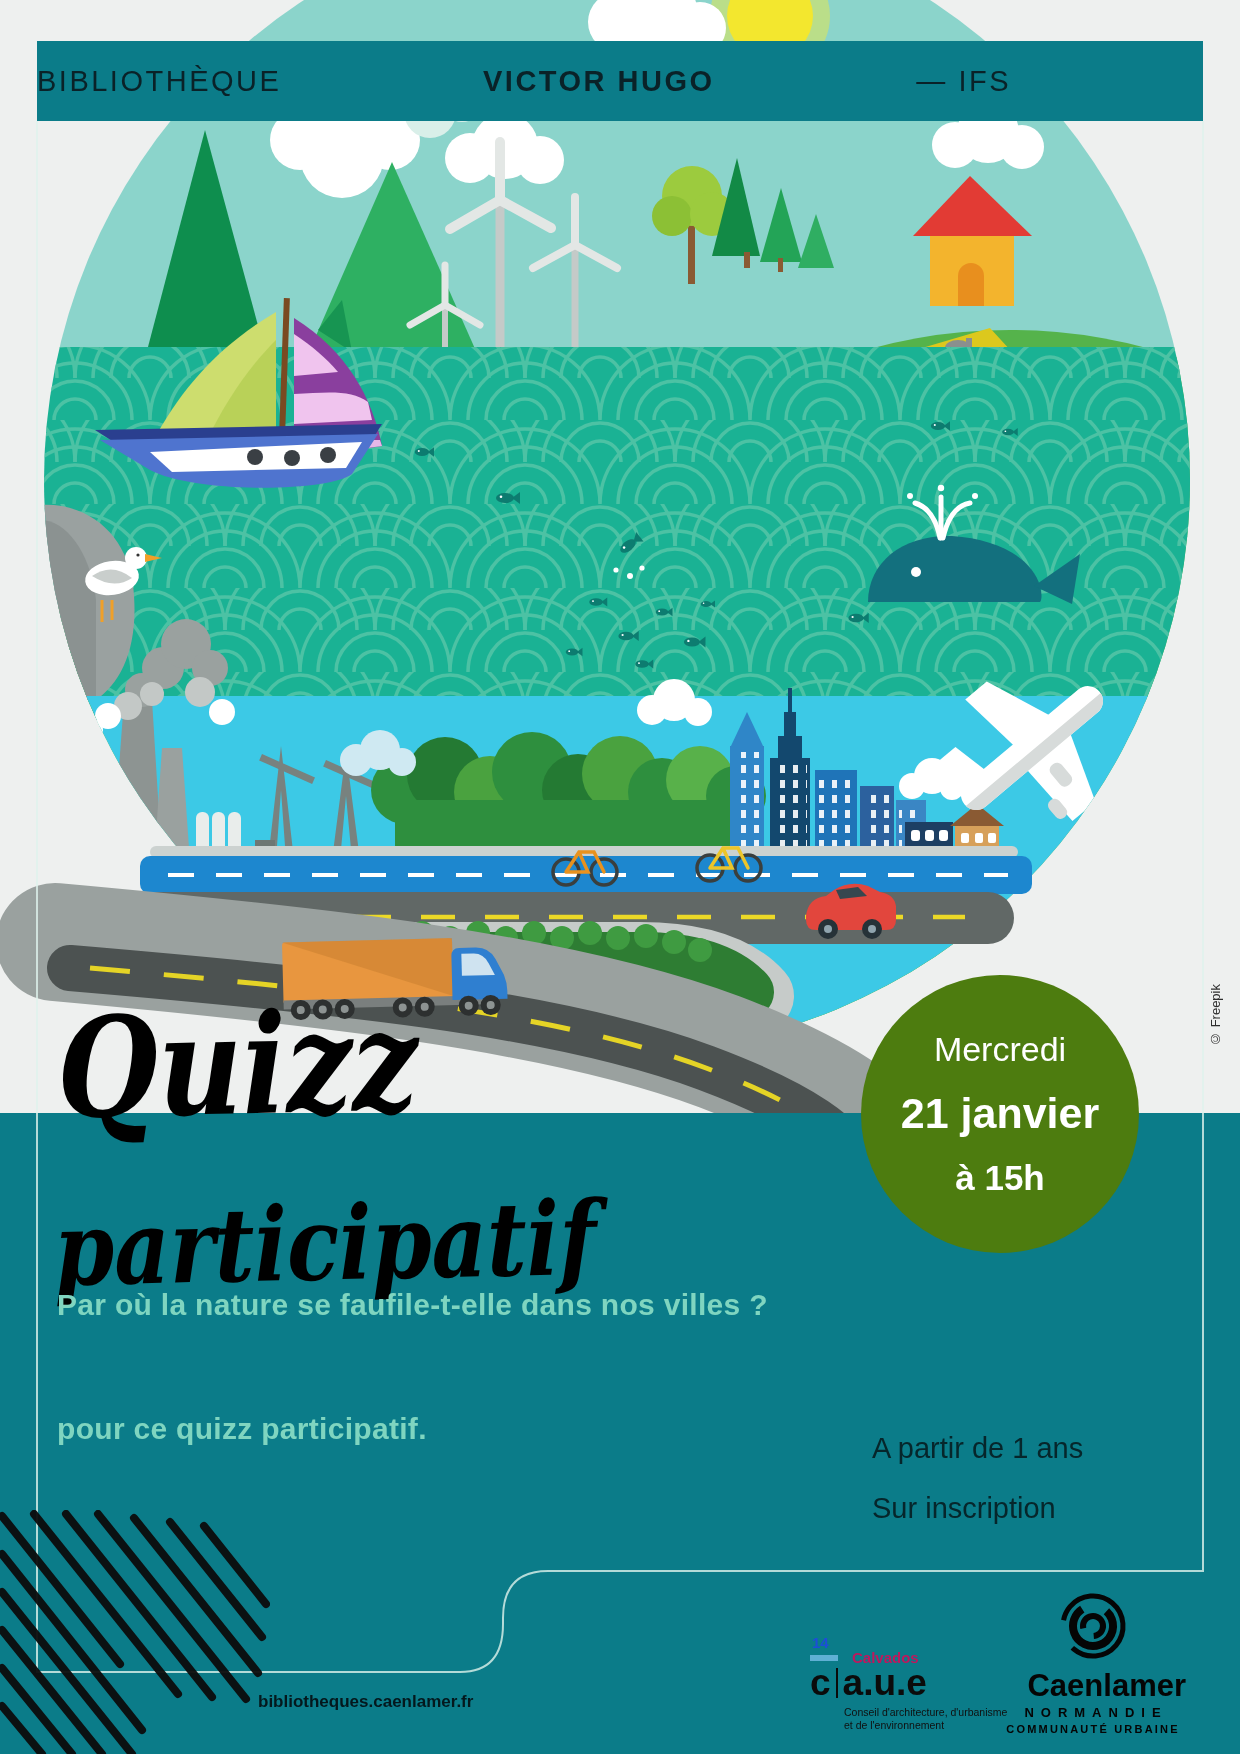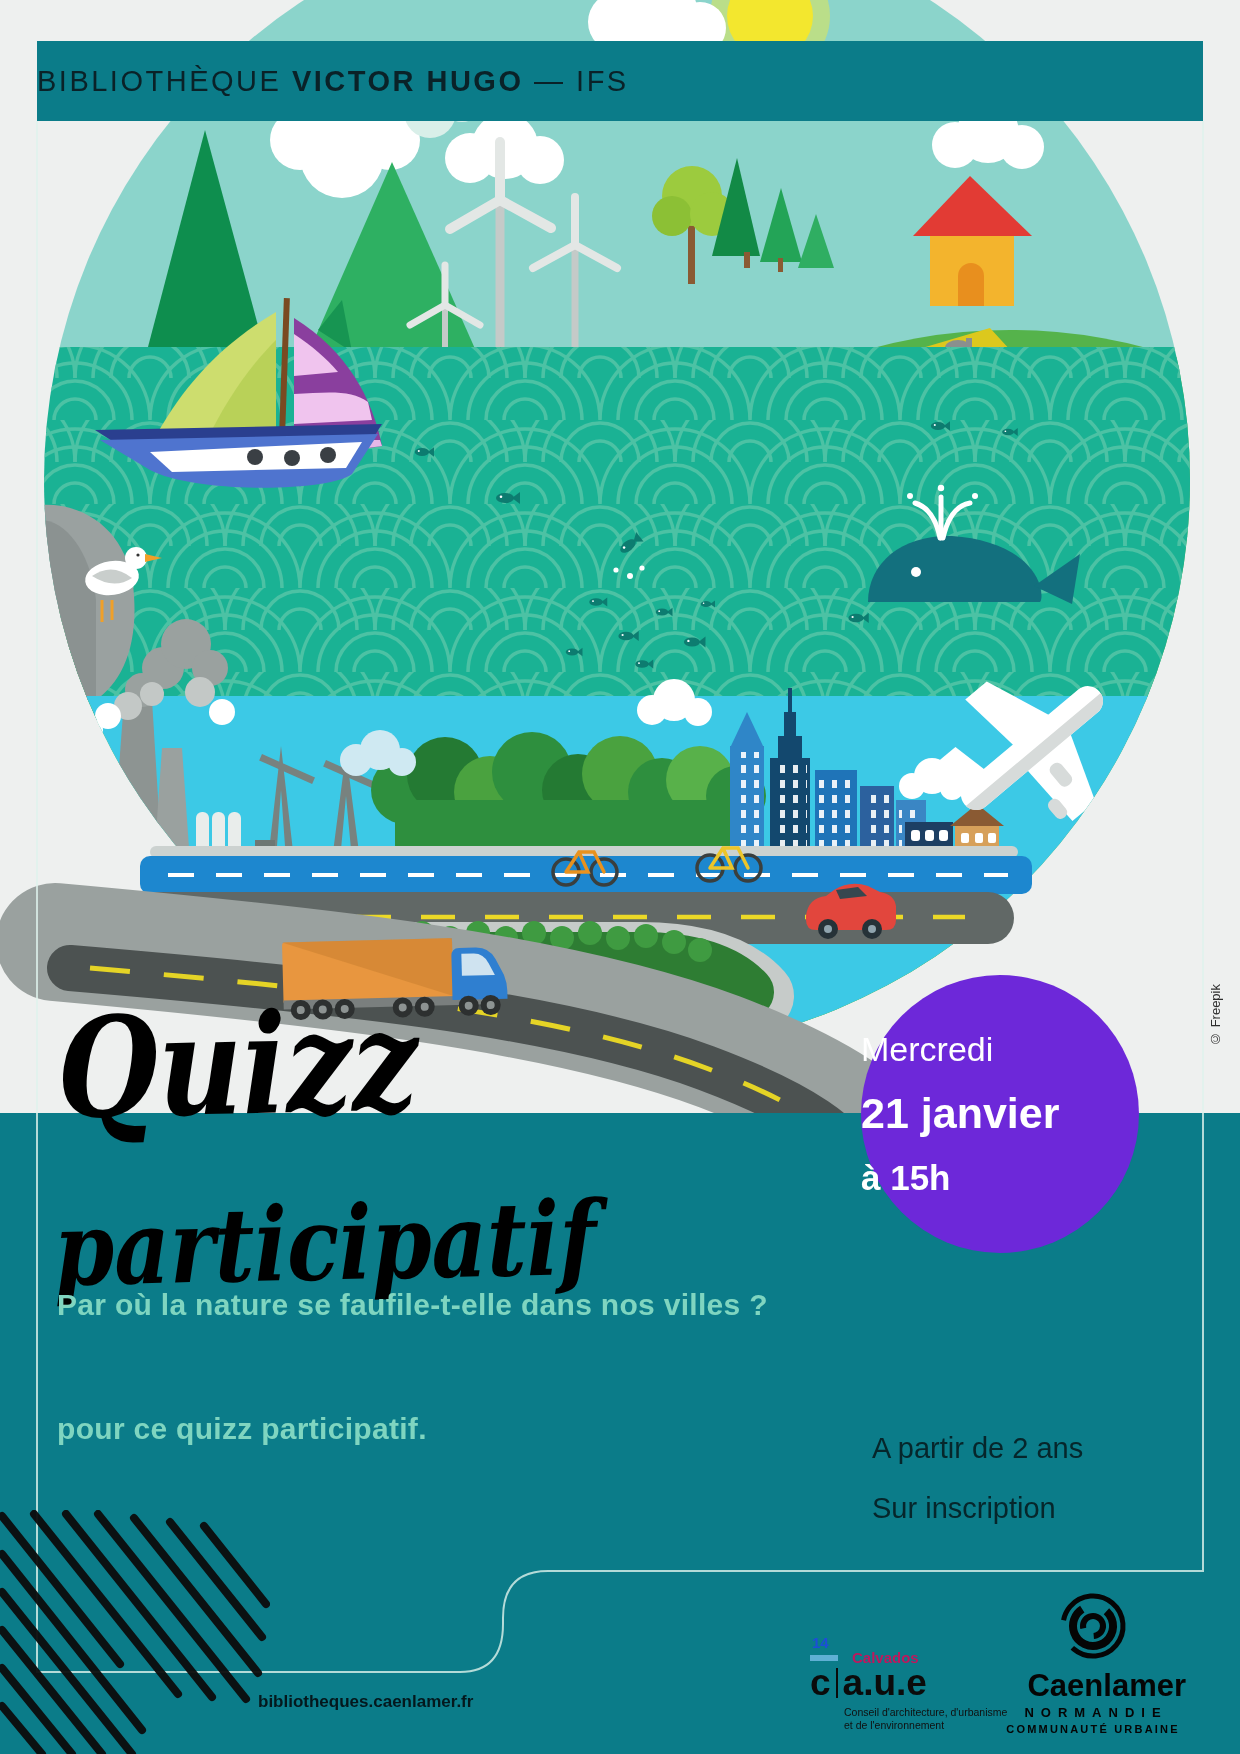--- a/index.html
+++ b/index.html
@@ -1,26 +1,26 @@
 <!DOCTYPE html>
 <html><head>
 <meta charset="utf-8">
 <style>
   html,body{margin:0;padding:0;background:#d8dadb;}
   #poster{position:relative;width:1240px;height:1754px;margin:0 auto;background:#eef0ef;overflow:hidden;
           font-family:"Liberation Sans",sans-serif;}
   #art{position:absolute;left:0;top:0;}
   .abs{position:absolute;}
   
-  #banner-text{left:37px;top:41px;width:974px;height:80px;display:flex;align-items:center;justify-content:flex-start;
+  #banner-text{left:37px;top:41px;width:974px;height:80px;display:flex;align-items:center;justify-content:space-between;
     color:#0a2228;font-size:29px;letter-spacing:2.5px;white-space:pre;}
   #banner-text .b{font-weight:bold;}
   
-  #badge{left:861px;top:975px;width:278px;height:278px;border-radius:50%;background:#6d28d9;
-    display:flex;flex-direction:column;justify-content:center;gap:20px;color:#fff;}
+  #badge{left:861px;top:975px;width:278px;height:278px;border-radius:50%;background:#4d7c0f;
+    display:flex;flex-direction:column;align-items:center;justify-content:center;gap:20px;color:#fff;}
   #badge .l1{font-size:34px;font-weight:500;}
   #badge .l2{font-size:43px;font-weight:bold;}
   #badge .l3{font-size:35px;font-weight:bold;}
   
   .script{font-family:"DejaVu Serif",serif;font-style:italic;font-weight:bold;color:#000;transform-origin:left bottom;}
   #title-quizz{left:58px;top:1000px;font-size:138px;line-height:1;transform:scaleX(.84) rotate(-1deg);}
   #title-participatif{left:55px;top:1198px;font-size:102px;line-height:1;transform:scaleX(.84) rotate(-1deg);}
   
   .bodyline{left:57px;color:#7fd5c0;font-size:30px;font-weight:bold;letter-spacing:.3px;white-space:pre;}
   #body1{top:1288px;} #body2{top:1350px;} #body3{top:1412px;}
@@ -487,21 +487,21 @@
   <div class="l2">21 janvier</div>
   <div class="l3">à 15h</div>
 </div>
 
 <div class="abs script" id="title-quizz">Quizz</div>
 <div class="abs script" id="title-participatif">participatif</div>
 
 <div class="abs bodyline" id="body1">Par où la nature se faufile-t-elle dans nos villes ?</div>
 <div class="abs bodyline" id="body3">pour ce quizz participatif.</div>
 
-<div class="abs detail" id="detail-age">A partir de 2 ans</div>
+<div class="abs detail" id="detail-age">A partir de 1 ans</div>
 <div class="abs detail" id="detail-reg">Sur inscription</div>
 
 <div class="abs" id="website">bibliotheques.caenlamer.fr</div>
 
 <div class="abs" id="credit">© Freepik</div>
 
 <div class="abs" id="caue">
   <span class="dep">14</span>
   <span class="bar"></span>
   <span class="reg">Calvados</span>

